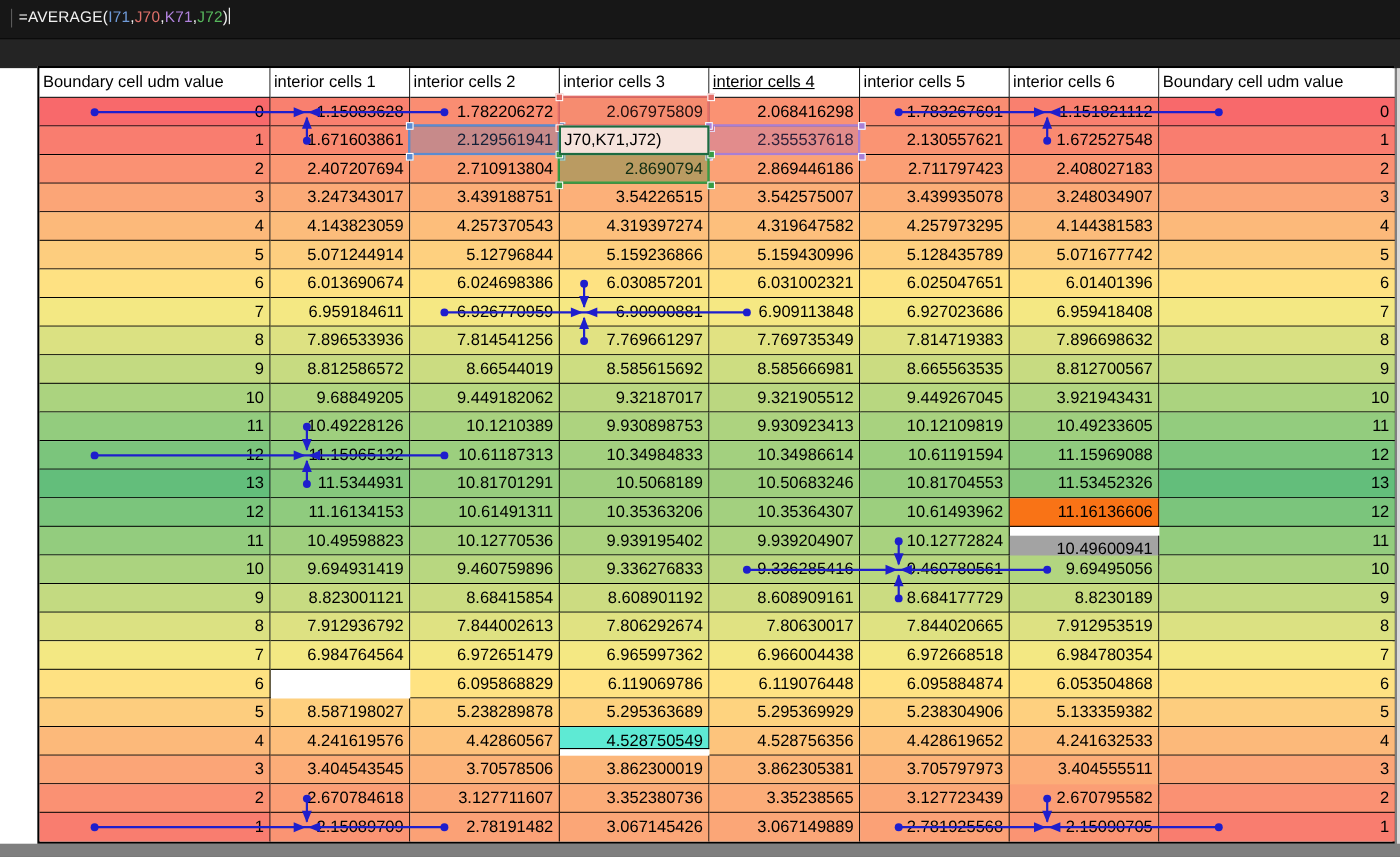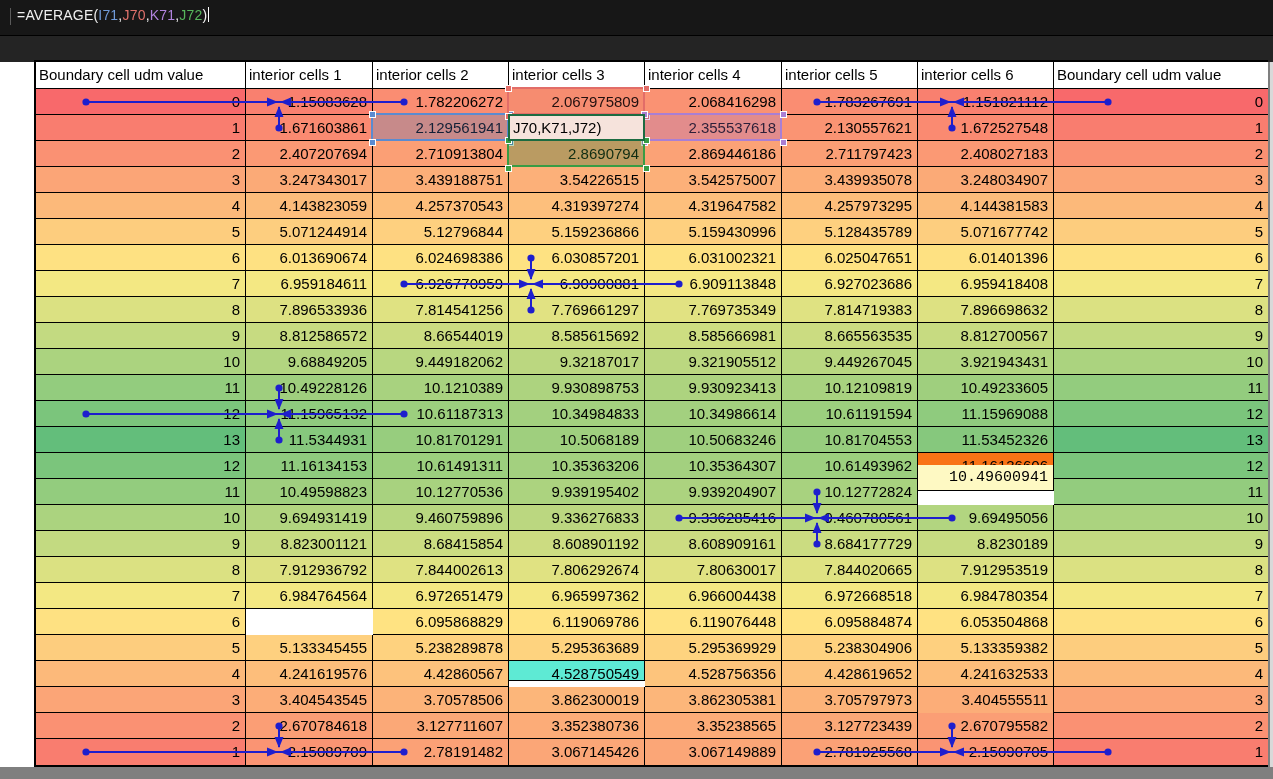--- a/index.html
+++ b/index.html
@@ -74,21 +74,21 @@
     </div>
 
   <div class="sliver-left"></div>
   <div class="sliver-right"></div>
 
   <div class="grid" id="grid">
       <div class="cell lbl" style="left: 0px; top: 0px; width: 210px; height: 27px;">Boundary cell udm value</div>
       <div class="cell lbl" style="left: 210px; top: 0px; width: 127px; height: 27px;">interior cells 1</div>
       <div class="cell lbl" style="left: 337px; top: 0px; width: 136px; height: 27px;">interior cells 2</div>
       <div class="cell lbl" style="left: 473px; top: 0px; width: 136px; height: 27px;">interior cells 3</div>
-      <div class="cell lbl" style="left: 609px; top: 0px; width: 137px; height: 27px;">interior cells 4</div>
+      <div class="cell lbl" style="left: 609px; top: 0px; width: 137px; height: 27px; text-decoration: underline;">interior cells 4</div>
       <div class="cell lbl" style="left: 746px; top: 0px; width: 136px; height: 27px;">interior cells 5</div>
       <div class="cell lbl" style="left: 882px; top: 0px; width: 136px; height: 27px;">interior cells 6</div>
       <div class="cell lbl lastcol" style="left: 1018px; top: 0px; width: 214px; height: 27px;">Boundary cell udm value</div>
       <div class="cell num" style="left: 0px; top: 27px; width: 210px; height: 26px; background: rgb(248, 105, 107);">0</div>
       <div class="cell num" style="left: 210px; top: 27px; width: 127px; height: 26px; background: rgb(249, 128, 111);">1.15083628</div>
       <div class="cell num" style="left: 337px; top: 27px; width: 136px; height: 26px; background: rgb(250, 141, 114);">1.782206272</div>
       <div class="cell num" style="left: 473px; top: 27px; width: 136px; height: 26px; background: rgb(250, 146, 115);">2.067975809</div>
       <div class="cell num" style="left: 609px; top: 27px; width: 137px; height: 26px; background: rgb(250, 146, 115);">2.068416298</div>
       <div class="cell num" style="left: 746px; top: 27px; width: 136px; height: 26px; background: rgb(250, 141, 114);">1.783267691</div>
       <div class="cell num" style="left: 882px; top: 27px; width: 136px; height: 26px; background: rgb(249, 128, 111);">1.151821112</div>
@@ -204,21 +204,21 @@
       <div class="cell num" style="left: 609px; top: 391px; width: 137px; height: 26px; background: rgb(163, 208, 127);">10.35364307</div>
       <div class="cell num" style="left: 746px; top: 391px; width: 136px; height: 26px; background: rgb(156, 207, 126);">10.61493962</div>
       <div class="cell num" style="left: 882px; top: 391px; width: 136px; height: 26px; background: #f97316;">11.16136606</div>
       <div class="cell num lastcol" style="left: 1018px; top: 391px; width: 214px; height: 26px; background: rgb(123, 197, 124);">12</div>
       <div class="cell num" style="left: 0px; top: 417px; width: 210px; height: 26px; background: rgb(147, 204, 126);">11</div>
       <div class="cell num" style="left: 210px; top: 417px; width: 127px; height: 26px; background: rgb(159, 207, 126);">10.49598823</div>
       <div class="cell num" style="left: 337px; top: 417px; width: 136px; height: 26px; background: rgb(168, 210, 127);">10.12770536</div>
       <div class="cell num" style="left: 473px; top: 417px; width: 136px; height: 26px; background: rgb(172, 211, 127);">9.939195402</div>
       <div class="cell num" style="left: 609px; top: 417px; width: 137px; height: 26px; background: rgb(172, 211, 127);">9.939204907</div>
       <div class="cell num" style="left: 746px; top: 417px; width: 136px; height: 26px; background: rgb(168, 210, 127);">10.12772824</div>
-      <div class="cell num" style="left: 882px; top: 403px; width: 136px; height: 26px; background: #fef9c3; font-family: Liberation Mono, monospace;">10.49600941</div>
+      <div class="cell num" style="left: 882px; top: 425px; width: 136px; height: 26px; background: #a3a3a3;">10.49600941</div>
       <div class="cell num lastcol" style="left: 1018px; top: 417px; width: 214px; height: 26px; background: rgb(147, 204, 126);">11</div>
       <div class="cell num" style="left: 0px; top: 443px; width: 210px; height: 26px; background: rgb(171, 211, 127);">10</div>
       <div class="cell num" style="left: 210px; top: 443px; width: 127px; height: 26px; background: rgb(178, 213, 128);">9.694931419</div>
       <div class="cell num" style="left: 337px; top: 443px; width: 136px; height: 26px; background: rgb(184, 215, 128);">9.460759896</div>
       <div class="cell num" style="left: 473px; top: 443px; width: 136px; height: 26px; background: rgb(187, 215, 128);">9.336276833</div>
       <div class="cell num" style="left: 609px; top: 443px; width: 137px; height: 26px; background: rgb(187, 215, 128);">9.336285416</div>
       <div class="cell num" style="left: 746px; top: 443px; width: 136px; height: 26px; background: rgb(184, 215, 128);">9.460780561</div>
       <div class="cell num" style="left: 882px; top: 443px; width: 136px; height: 26px; background: rgb(178, 213, 128);">9.69495056</div>
       <div class="cell num lastcol" style="left: 1018px; top: 443px; width: 214px; height: 26px; background: rgb(171, 211, 127);">10</div>
       <div class="cell num" style="left: 0px; top: 469px; width: 210px; height: 26px; background: rgb(195, 218, 129);">9</div>
@@ -247,21 +247,21 @@
       <div class="cell num lastcol" style="left: 1018px; top: 521px; width: 214px; height: 26px; background: rgb(243, 232, 131);">7</div>
       <div class="cell num" style="left: 0px; top: 547px; width: 210px; height: 26px; background: rgb(254, 225, 130);">6</div>
       <div class="cell num" style="left: 210px; top: 547px; width: 127px; height: 26px; background: rgb(255, 226, 130); margin-top: 28px;">6.053489999</div>
       <div class="cell num" style="left: 337px; top: 547px; width: 136px; height: 26px; background: rgb(255, 227, 130);">6.095868829</div>
       <div class="cell num" style="left: 473px; top: 547px; width: 136px; height: 26px; background: rgb(255, 227, 131);">6.119069786</div>
       <div class="cell num" style="left: 609px; top: 547px; width: 137px; height: 26px; background: rgb(255, 227, 131);">6.119076448</div>
       <div class="cell num" style="left: 746px; top: 547px; width: 136px; height: 26px; background: rgb(255, 227, 130);">6.095884874</div>
       <div class="cell num" style="left: 882px; top: 547px; width: 136px; height: 26px; background: rgb(255, 226, 130);">6.053504868</div>
       <div class="cell num lastcol" style="left: 1018px; top: 547px; width: 214px; height: 26px; background: rgb(254, 225, 130);">6</div>
       <div class="cell num" style="left: 0px; top: 573px; width: 210px; height: 26px; background: rgb(253, 205, 126);">5</div>
-      <div class="cell num" style="left: 210px; top: 573px; width: 127px; height: 26px; background: rgb(254, 208, 127);">5.133345455</div>
+      <div class="cell num" style="left: 210px; top: 573px; width: 127px; height: 26px; background: rgb(254, 208, 127);">8.587198027</div>
       <div class="cell num" style="left: 337px; top: 573px; width: 136px; height: 26px; background: rgb(254, 210, 127);">5.238289878</div>
       <div class="cell num" style="left: 473px; top: 573px; width: 136px; height: 26px; background: rgb(254, 211, 127);">5.295363689</div>
       <div class="cell num" style="left: 609px; top: 573px; width: 137px; height: 26px; background: rgb(254, 211, 127);">5.295369929</div>
       <div class="cell num" style="left: 746px; top: 573px; width: 136px; height: 26px; background: rgb(254, 210, 127);">5.238304906</div>
       <div class="cell num" style="left: 882px; top: 573px; width: 136px; height: 26px; background: rgb(254, 208, 127);">5.133359382</div>
       <div class="cell num lastcol" style="left: 1018px; top: 573px; width: 214px; height: 26px; background: rgb(253, 205, 126);">5</div>
       <div class="cell num" style="left: 0px; top: 599px; width: 210px; height: 26px; background: rgb(252, 185, 122);">4</div>
       <div class="cell num" style="left: 210px; top: 599px; width: 127px; height: 26px; background: rgb(253, 190, 123);">4.241619576</div>
       <div class="cell num" style="left: 337px; top: 599px; width: 136px; height: 26px; background: rgb(253, 194, 124);">4.42860567</div>
       <div class="cell num" style="left: 473px; top: 599px; width: 136px; height: 20px; background: #5eead4;">4.528750549</div>

